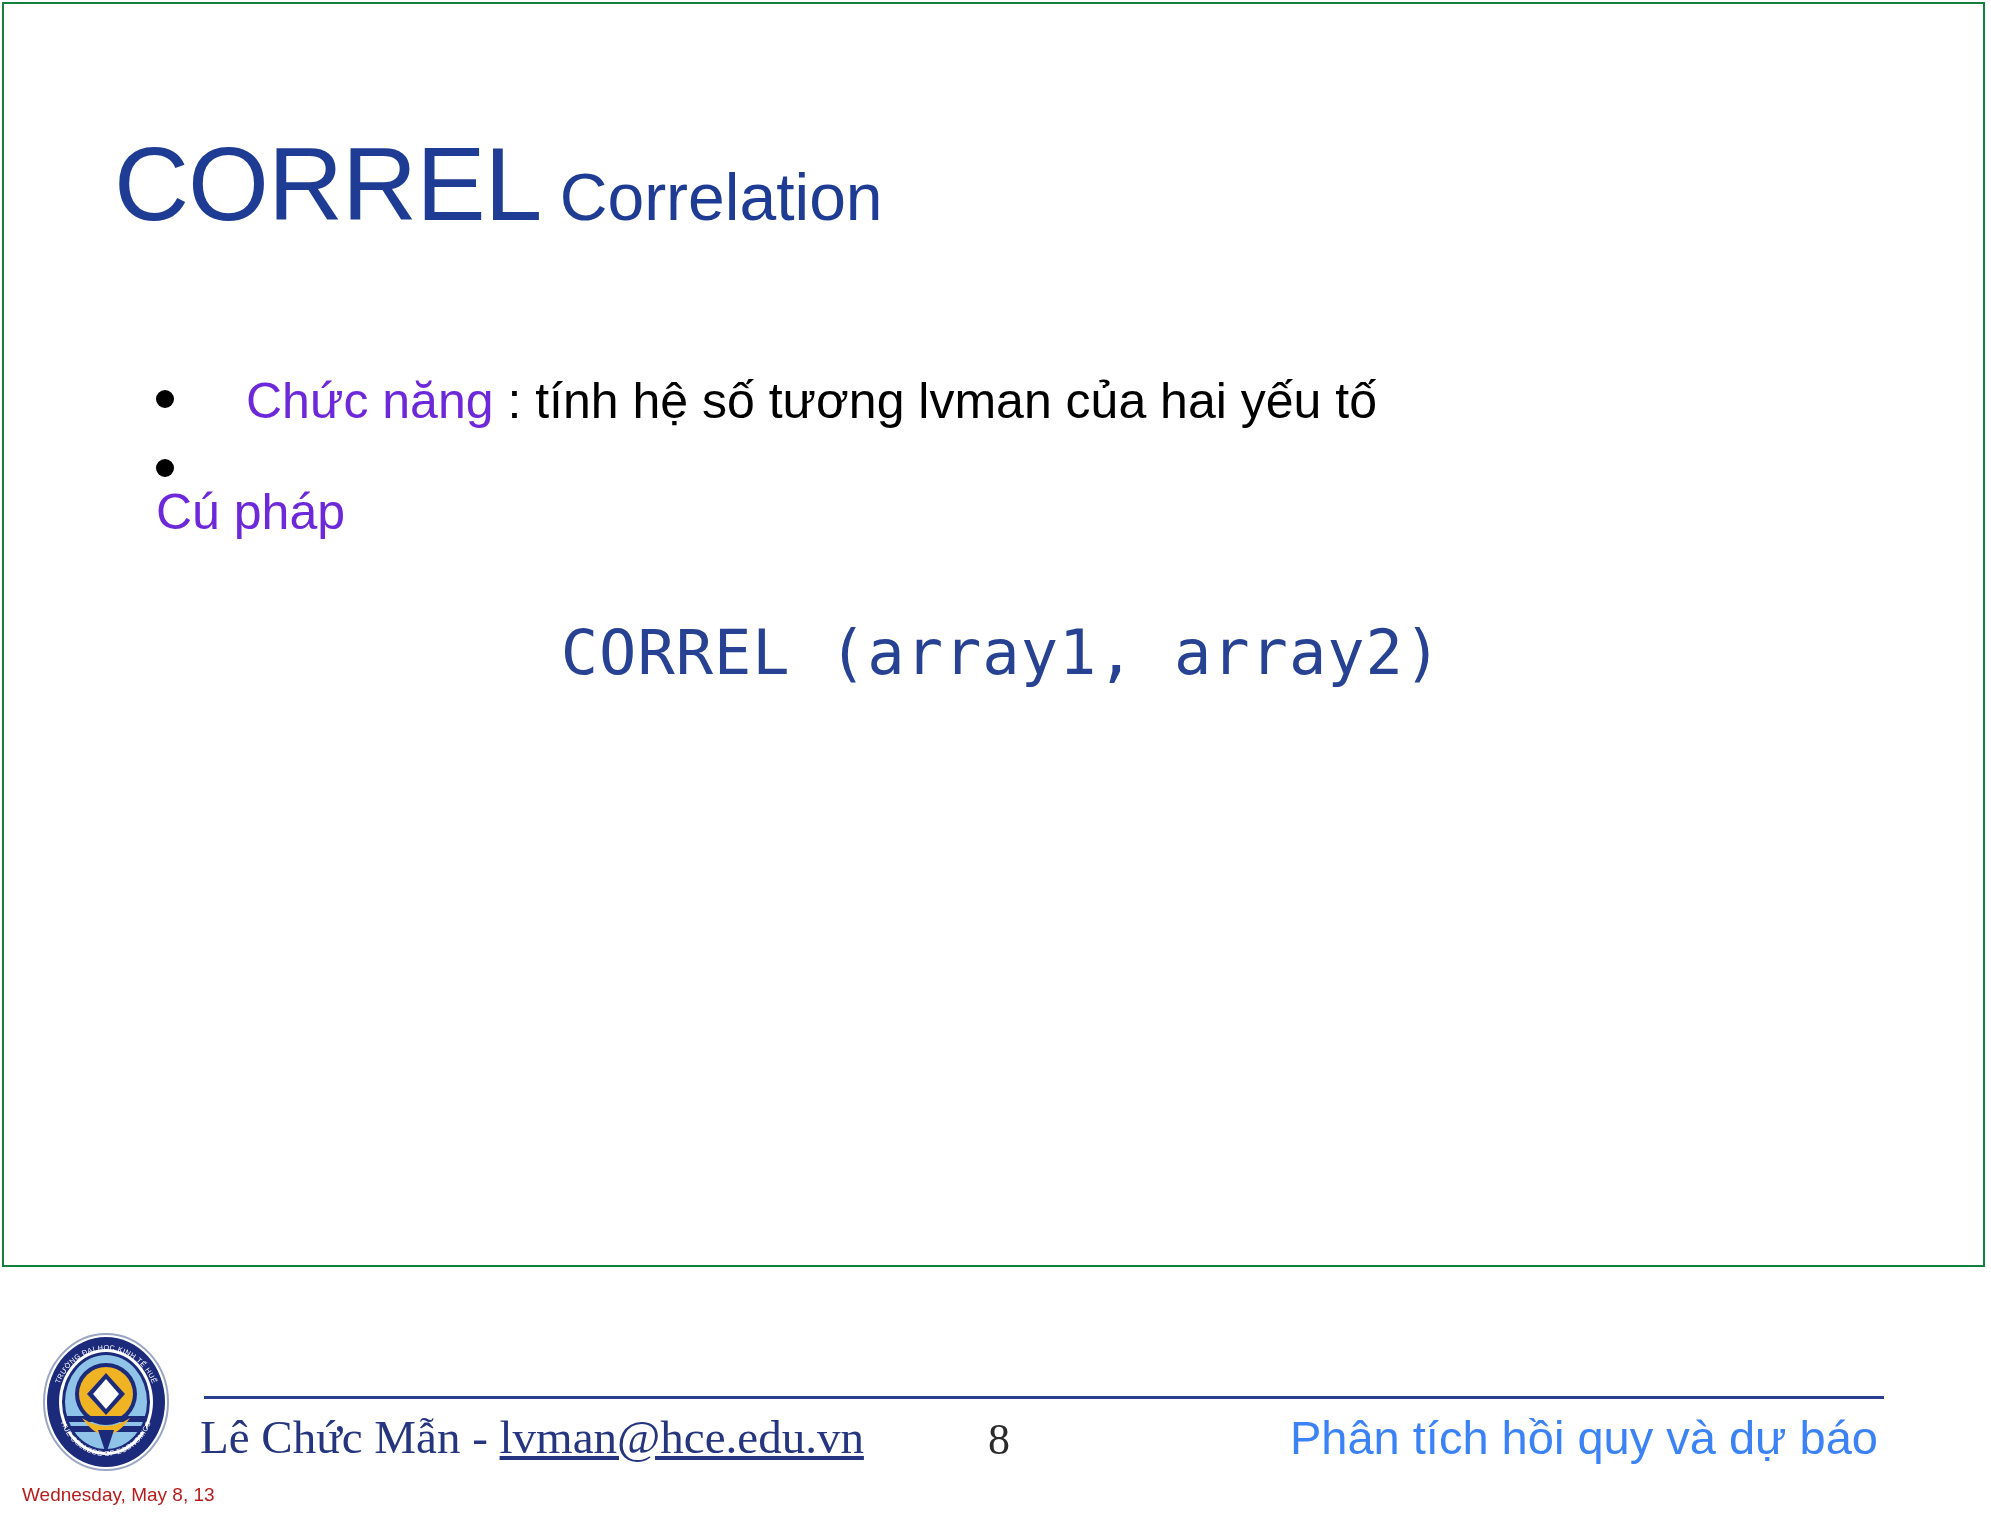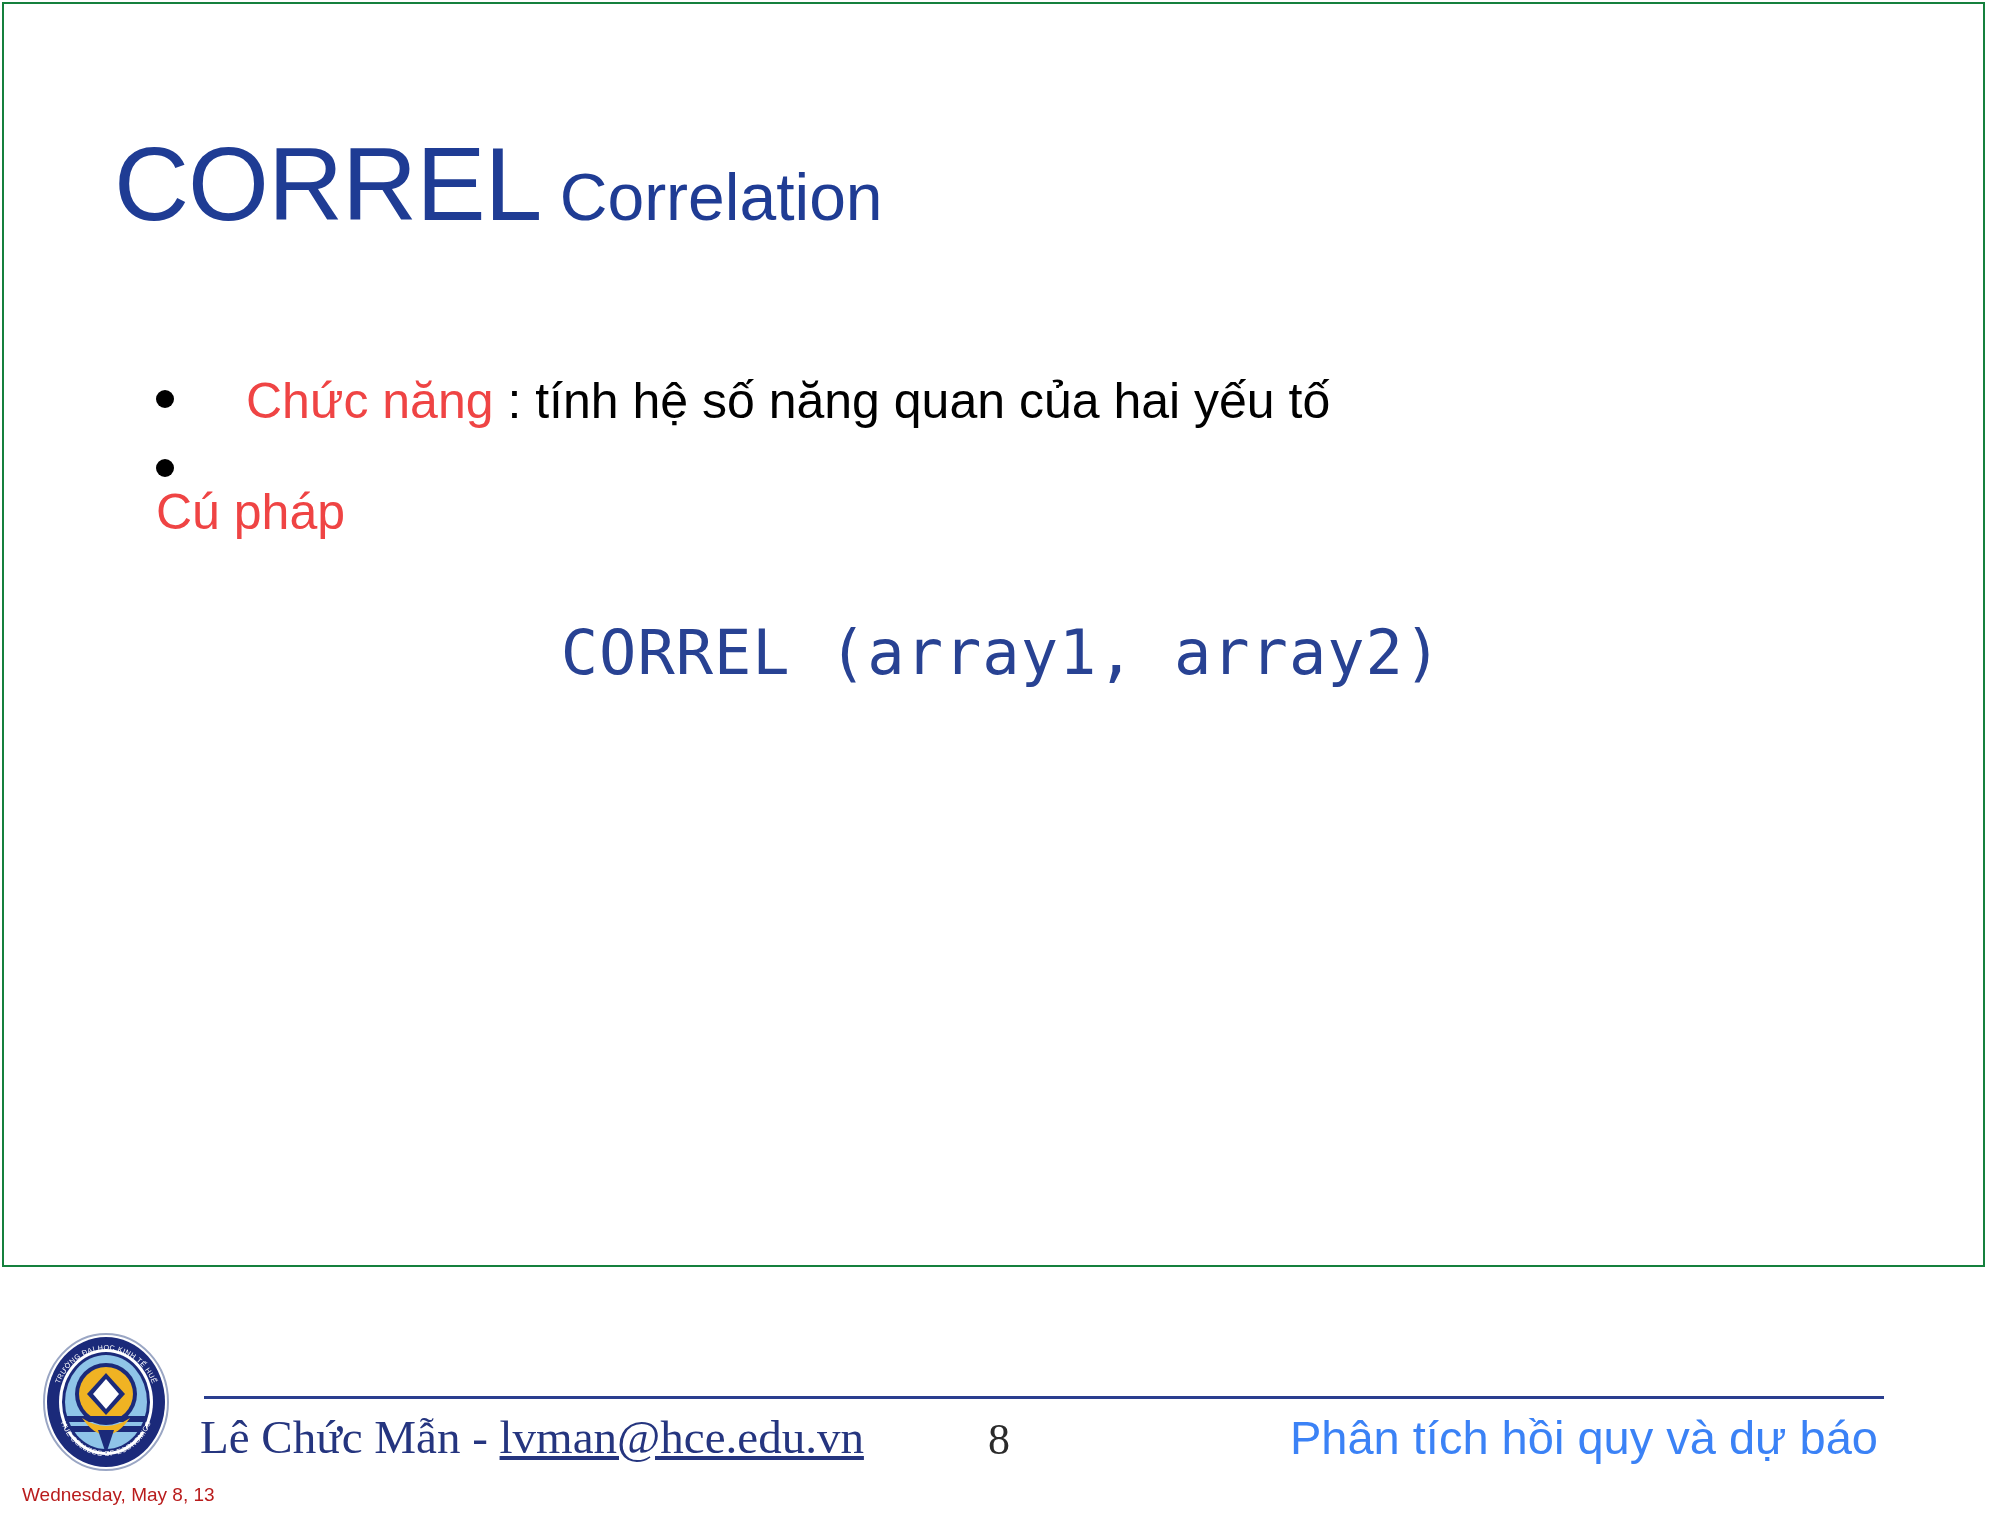--- a/index.html
+++ b/index.html
@@ -68,21 +68,21 @@
     flex: 0 0 auto;
     position: relative;
     top: -10px;
   }
   .bullet-text {
     font-family: "Liberation Sans", sans-serif;
     font-size: 50px;
     line-height: 1;
     color: #000000;
   }
-  .accent-red { color: #ef4444; margin-top: 44px; }
+  .accent-red { color: #6d28d9; margin-top: 44px; }
 
   
   #code-line {
     position: absolute;
     left: 0;
     top: 612px;
     width: 1983px;
     text-align: center;
     font-family: "DejaVu Sans Mono", "Liberation Mono", monospace;
     font-size: 62px;
@@ -158,21 +158,21 @@
 <body>
 
 <div id="slide">
 
   <div id="title-block">
     <span id="title-main">CORREL</span><span id="title-sub"> Correlation</span>
   </div>
 
   <div class="bullet-row" id="bullet-row-0">
     <span class="bullet-marker"></span>
-    <span class="bullet-text"><span class="accent-red">Chức năng</span><span> : tính hệ số năng quan của hai yếu tố</span></span>
+    <span class="bullet-text"><span class="accent-red">Chức năng</span><span> : tính hệ số tương lvman của hai yếu tố</span></span>
   </div>
 
   <div class="bullet-row" id="bullet-row-1">
     <span class="bullet-marker"></span>
     <span class="bullet-text"><span class="accent-red">Cú pháp</span><span></span></span>
   </div>
 
   <div id="code-line">CORREL (array1, array2)</div>
 
   <div id="logo">

